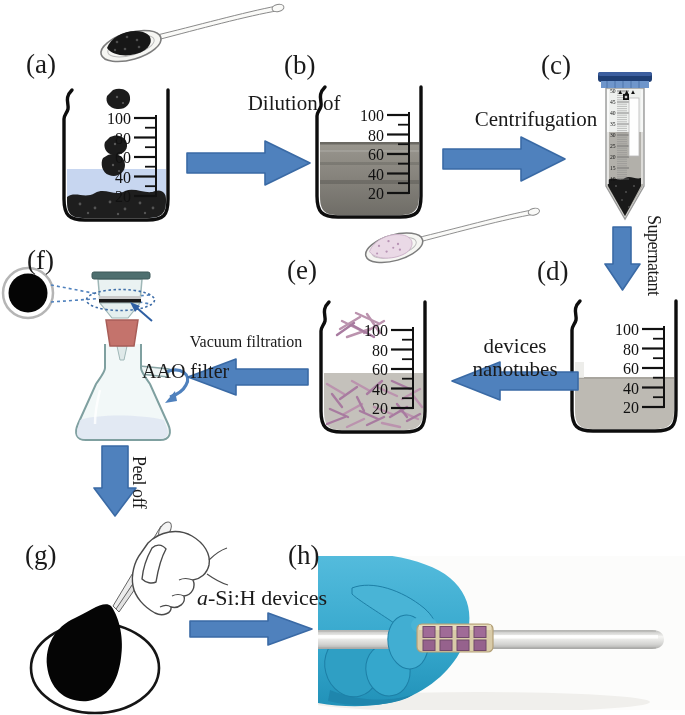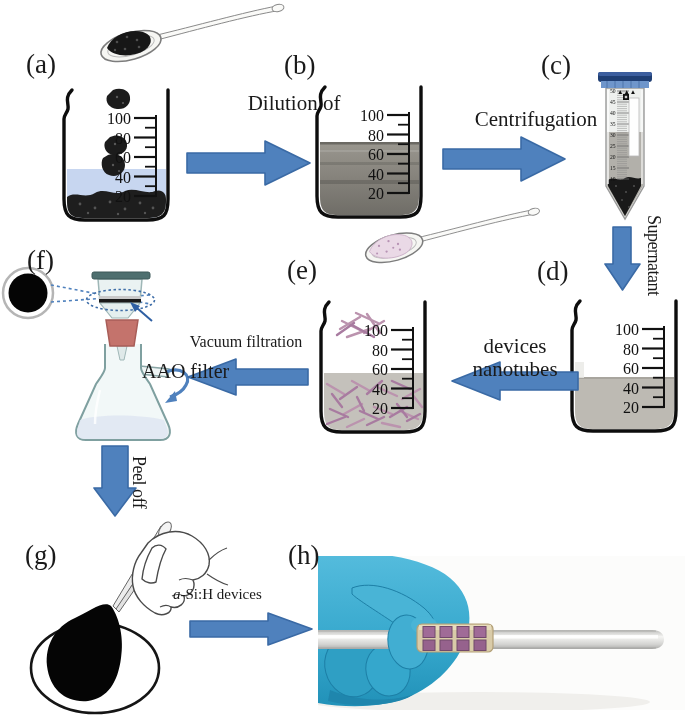--- a/index.html
+++ b/index.html
@@ -360,15 +360,15 @@
 
 <div class="txt alabel center" style="left:177px;top:92px;width:154px;padding-left:40px;">
   <div>Dilution of</div>
 </div>
 <div class="txt alabel center" style="left:438px;top:108px;width:134px;margin-left:31px;">Centrifugation</div>
 <div class="txt vert" style="left:644px;top:215px;height:92px;font-size:18px;">Supernatant</div>
 <div class="txt alabel center" style="left:440px;top:335px;width:150px;">devices nanotubes</div>
 <div class="txt" style="left:142px;top:317px;font-size:20px;margin-top:44px;">AAO filter</div>
 <div class="txt center" style="left:180px;top:333px;width:132px;font-size:16px;">Vacuum filtration</div>
 <div class="txt vert" style="left:129px;top:456px;height:62px;font-size:18px;">Peel off</div>
-<div class="txt" style="left:173px;top:586px;font-size:15px;"><i>a</i><span>-Si:H devices</span></div>
+<div class="txt" style="left:197px;top:586px;font-size:22px;"><i>a</i><span>-Si:H devices</span></div>
 
 </div>
 
 </body></html>

